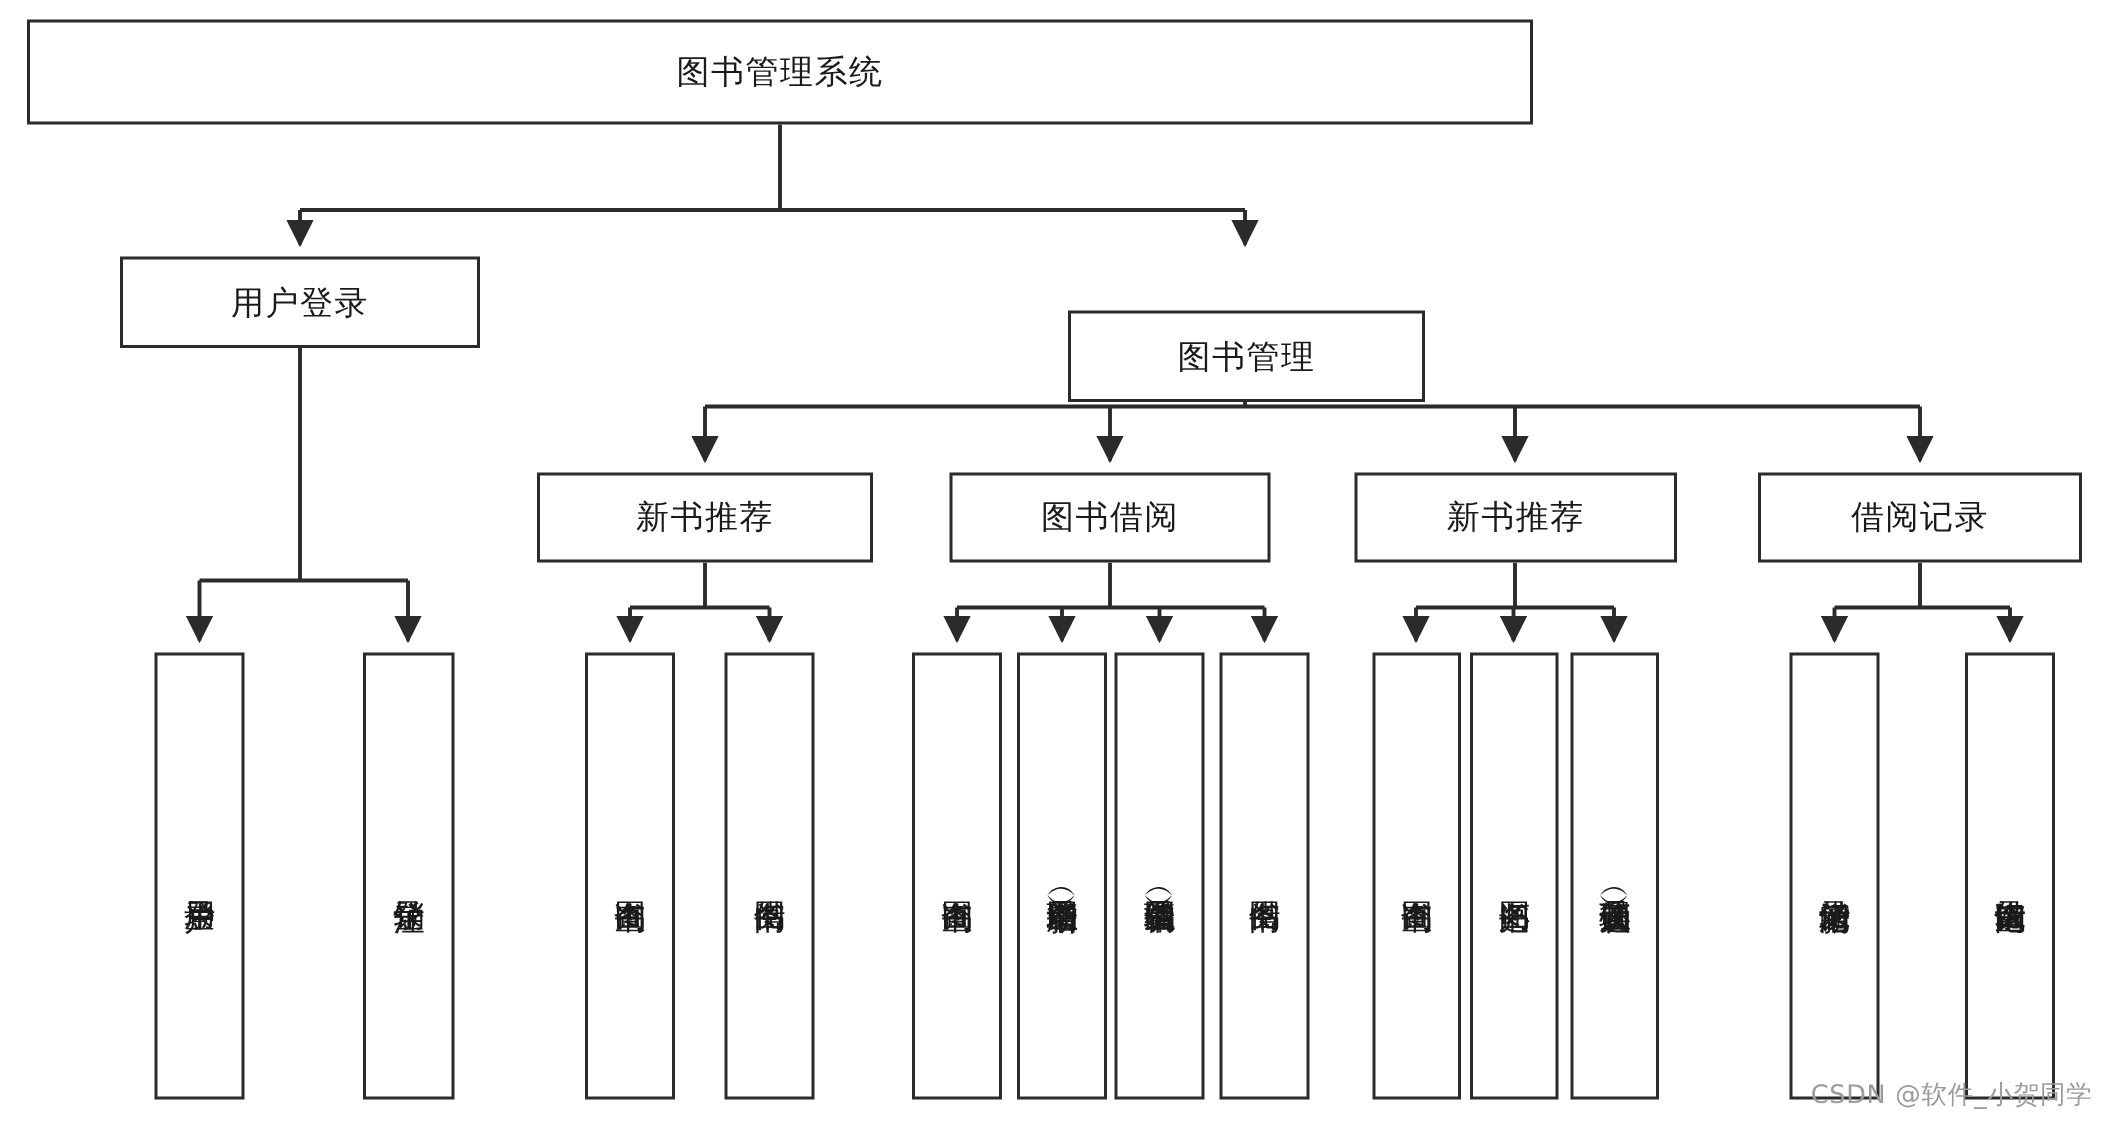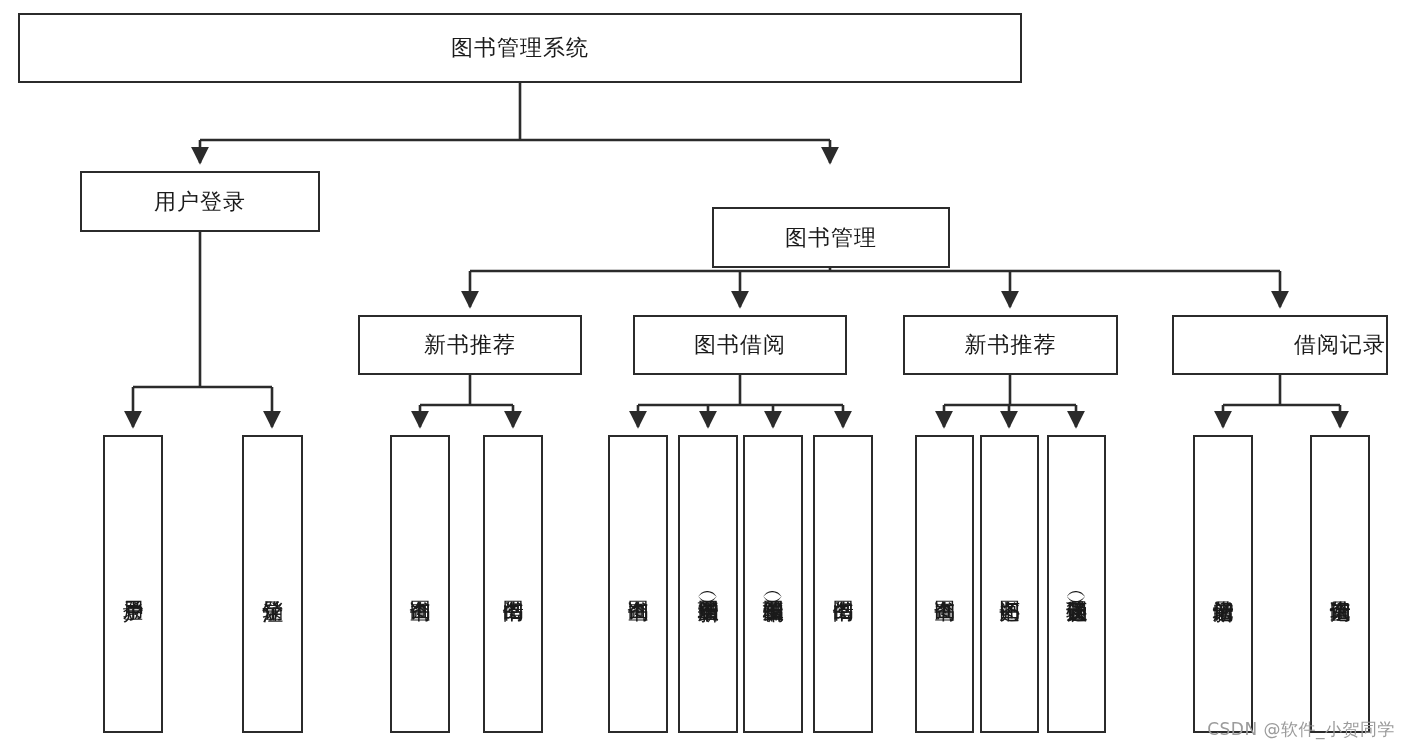--- a/index.html
+++ b/index.html
@@ -132,21 +132,21 @@
 
   <div class="node horiz" style="left:358px; top:315px; width:224px; height:60px;">
     <span>新书推荐</span>
   </div>
   <div class="node horiz" style="left:633px; top:315px; width:214px; height:60px;text-align:right;">
     <span>图书借阅</span>
   </div>
   <div class="node horiz" style="left:903px; top:315px; width:215px; height:60px;">
     <span>新书推荐</span>
   </div>
-  <div class="node horiz" style="left:1172px; top:315px; width:216px; height:60px;justify-content:flex-end;">
+  <div class="node horiz" style="left:1172px; top:315px; width:216px; height:60px;">
     <span>借阅记录</span>
   </div>
 
   <div class="node vert" style="left:103px; top:435px; width:60px; height:298px;">
     <span class="vtext">用户登录</span>
   </div>
   <div class="node vert" style="left:242px; top:435px; width:61px; height:298px;">
     <span class="vtext">注销登录</span>
   </div>
 

